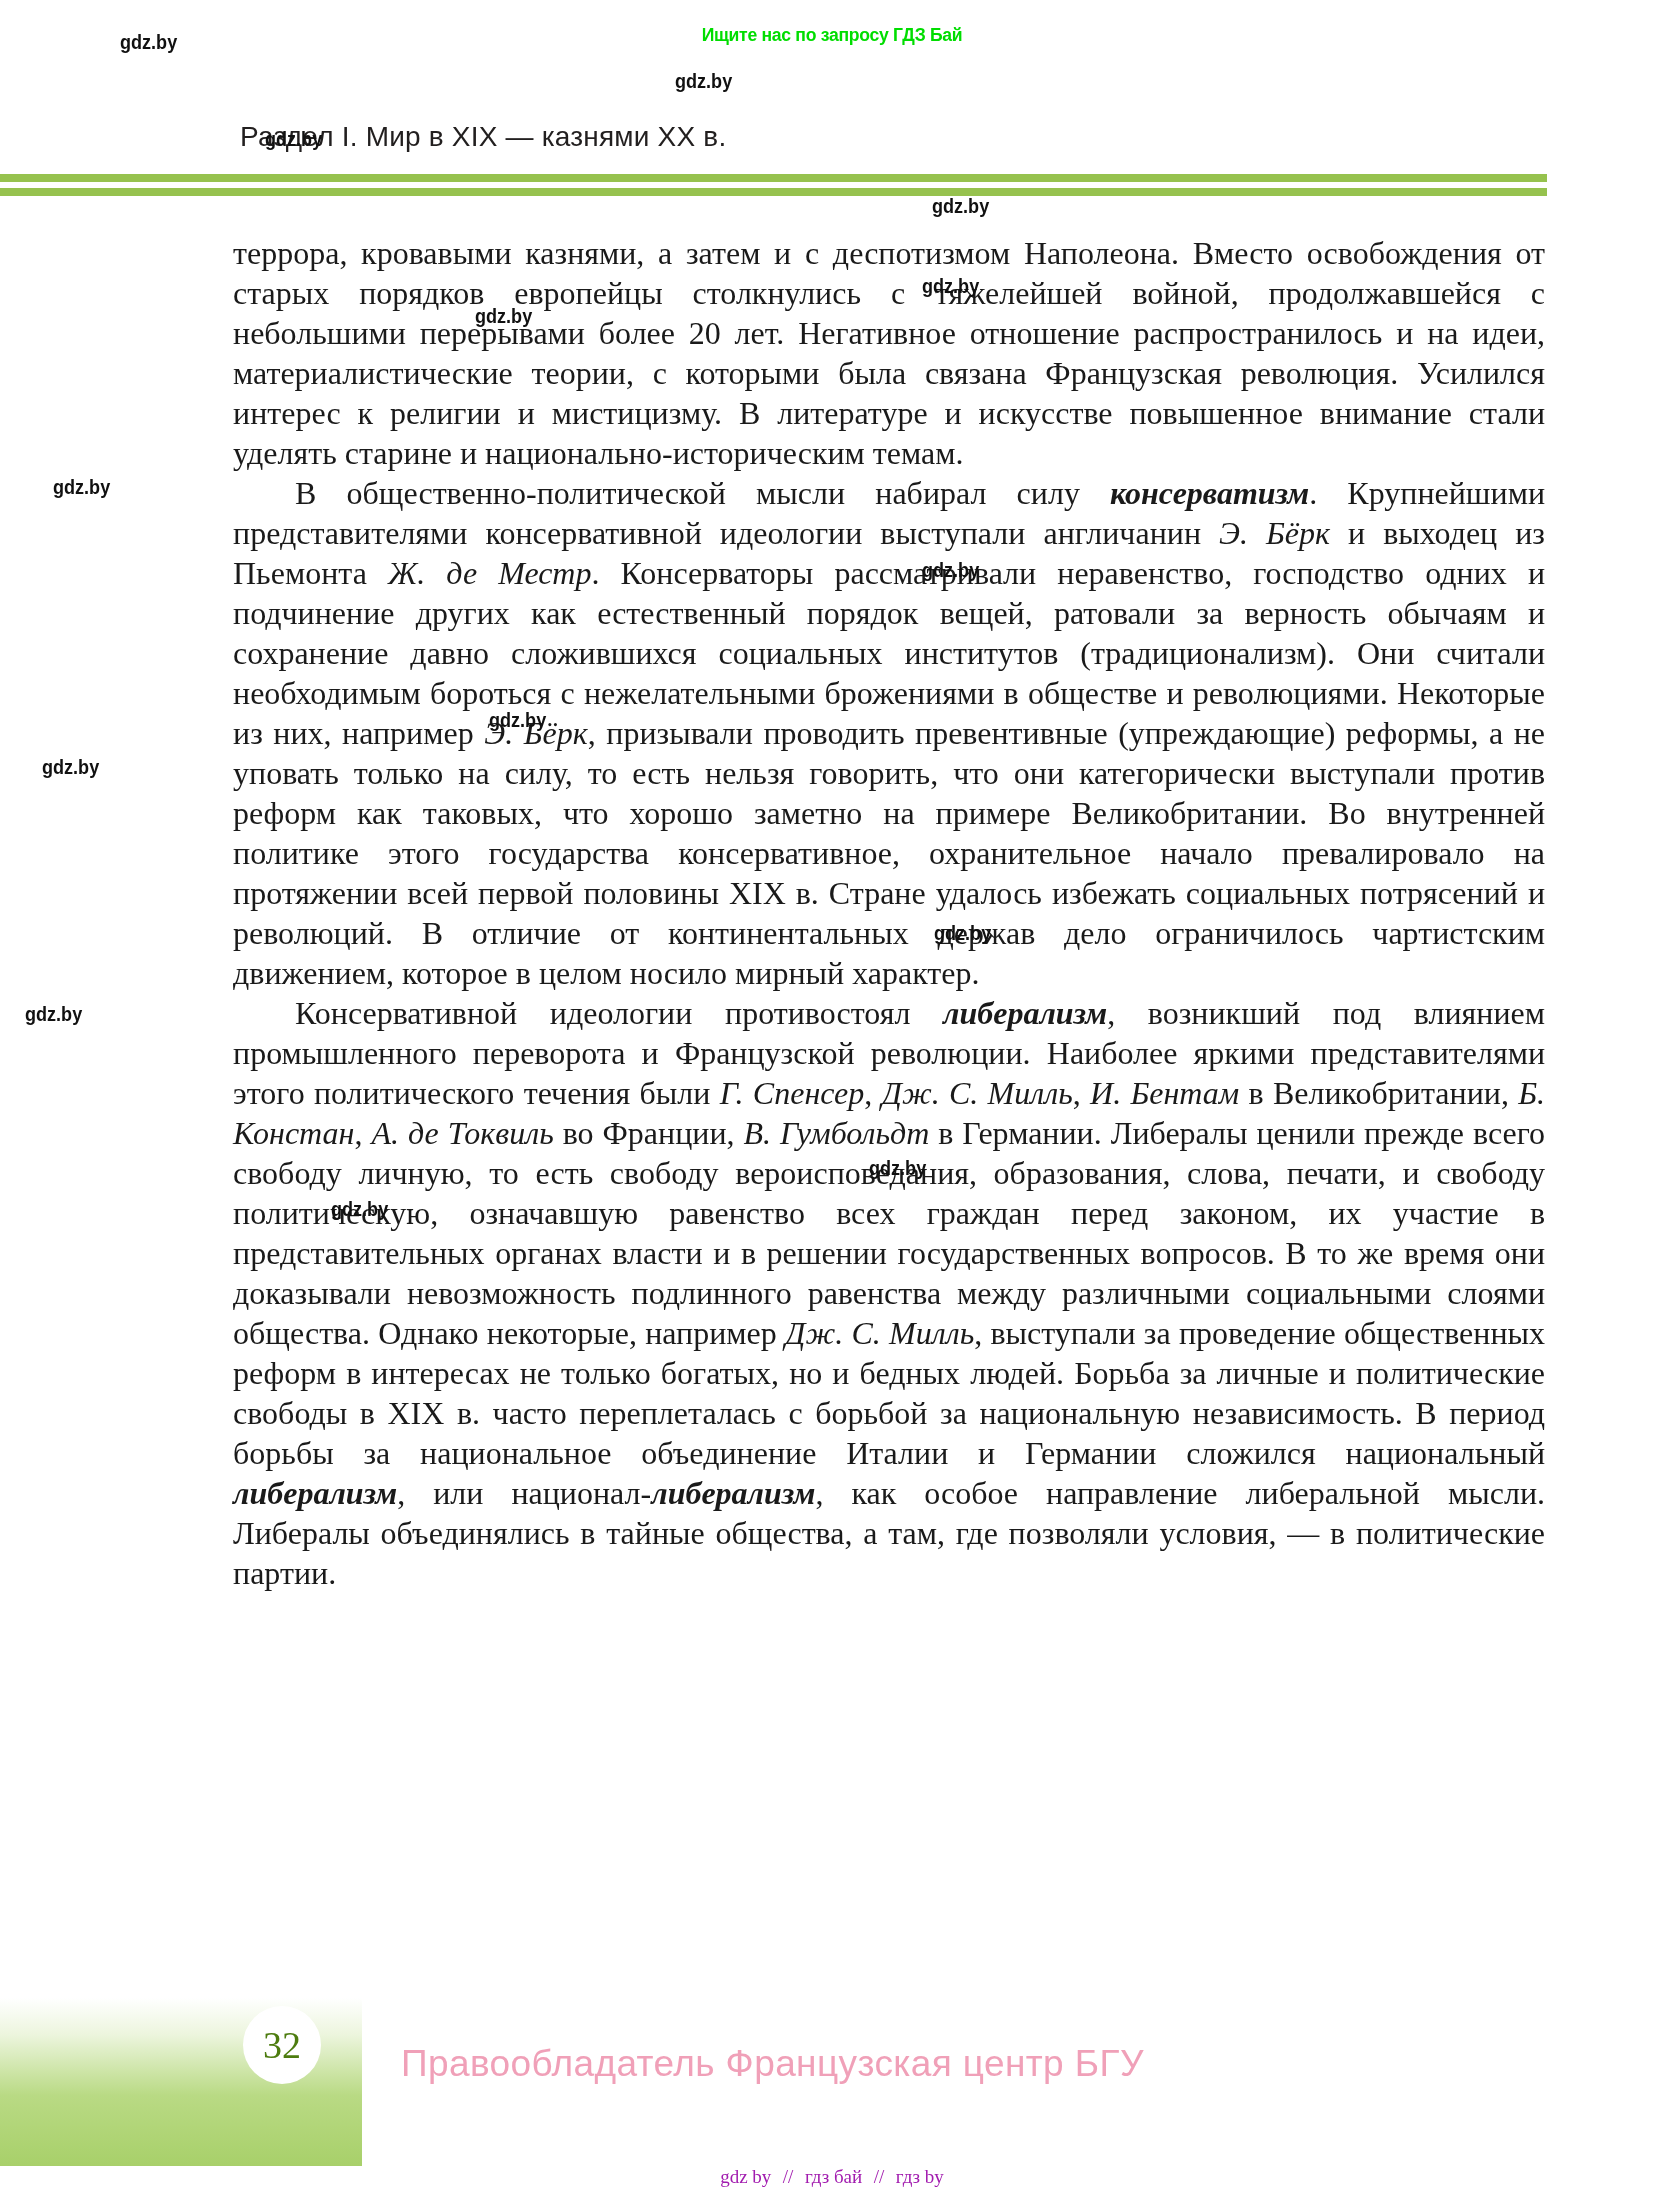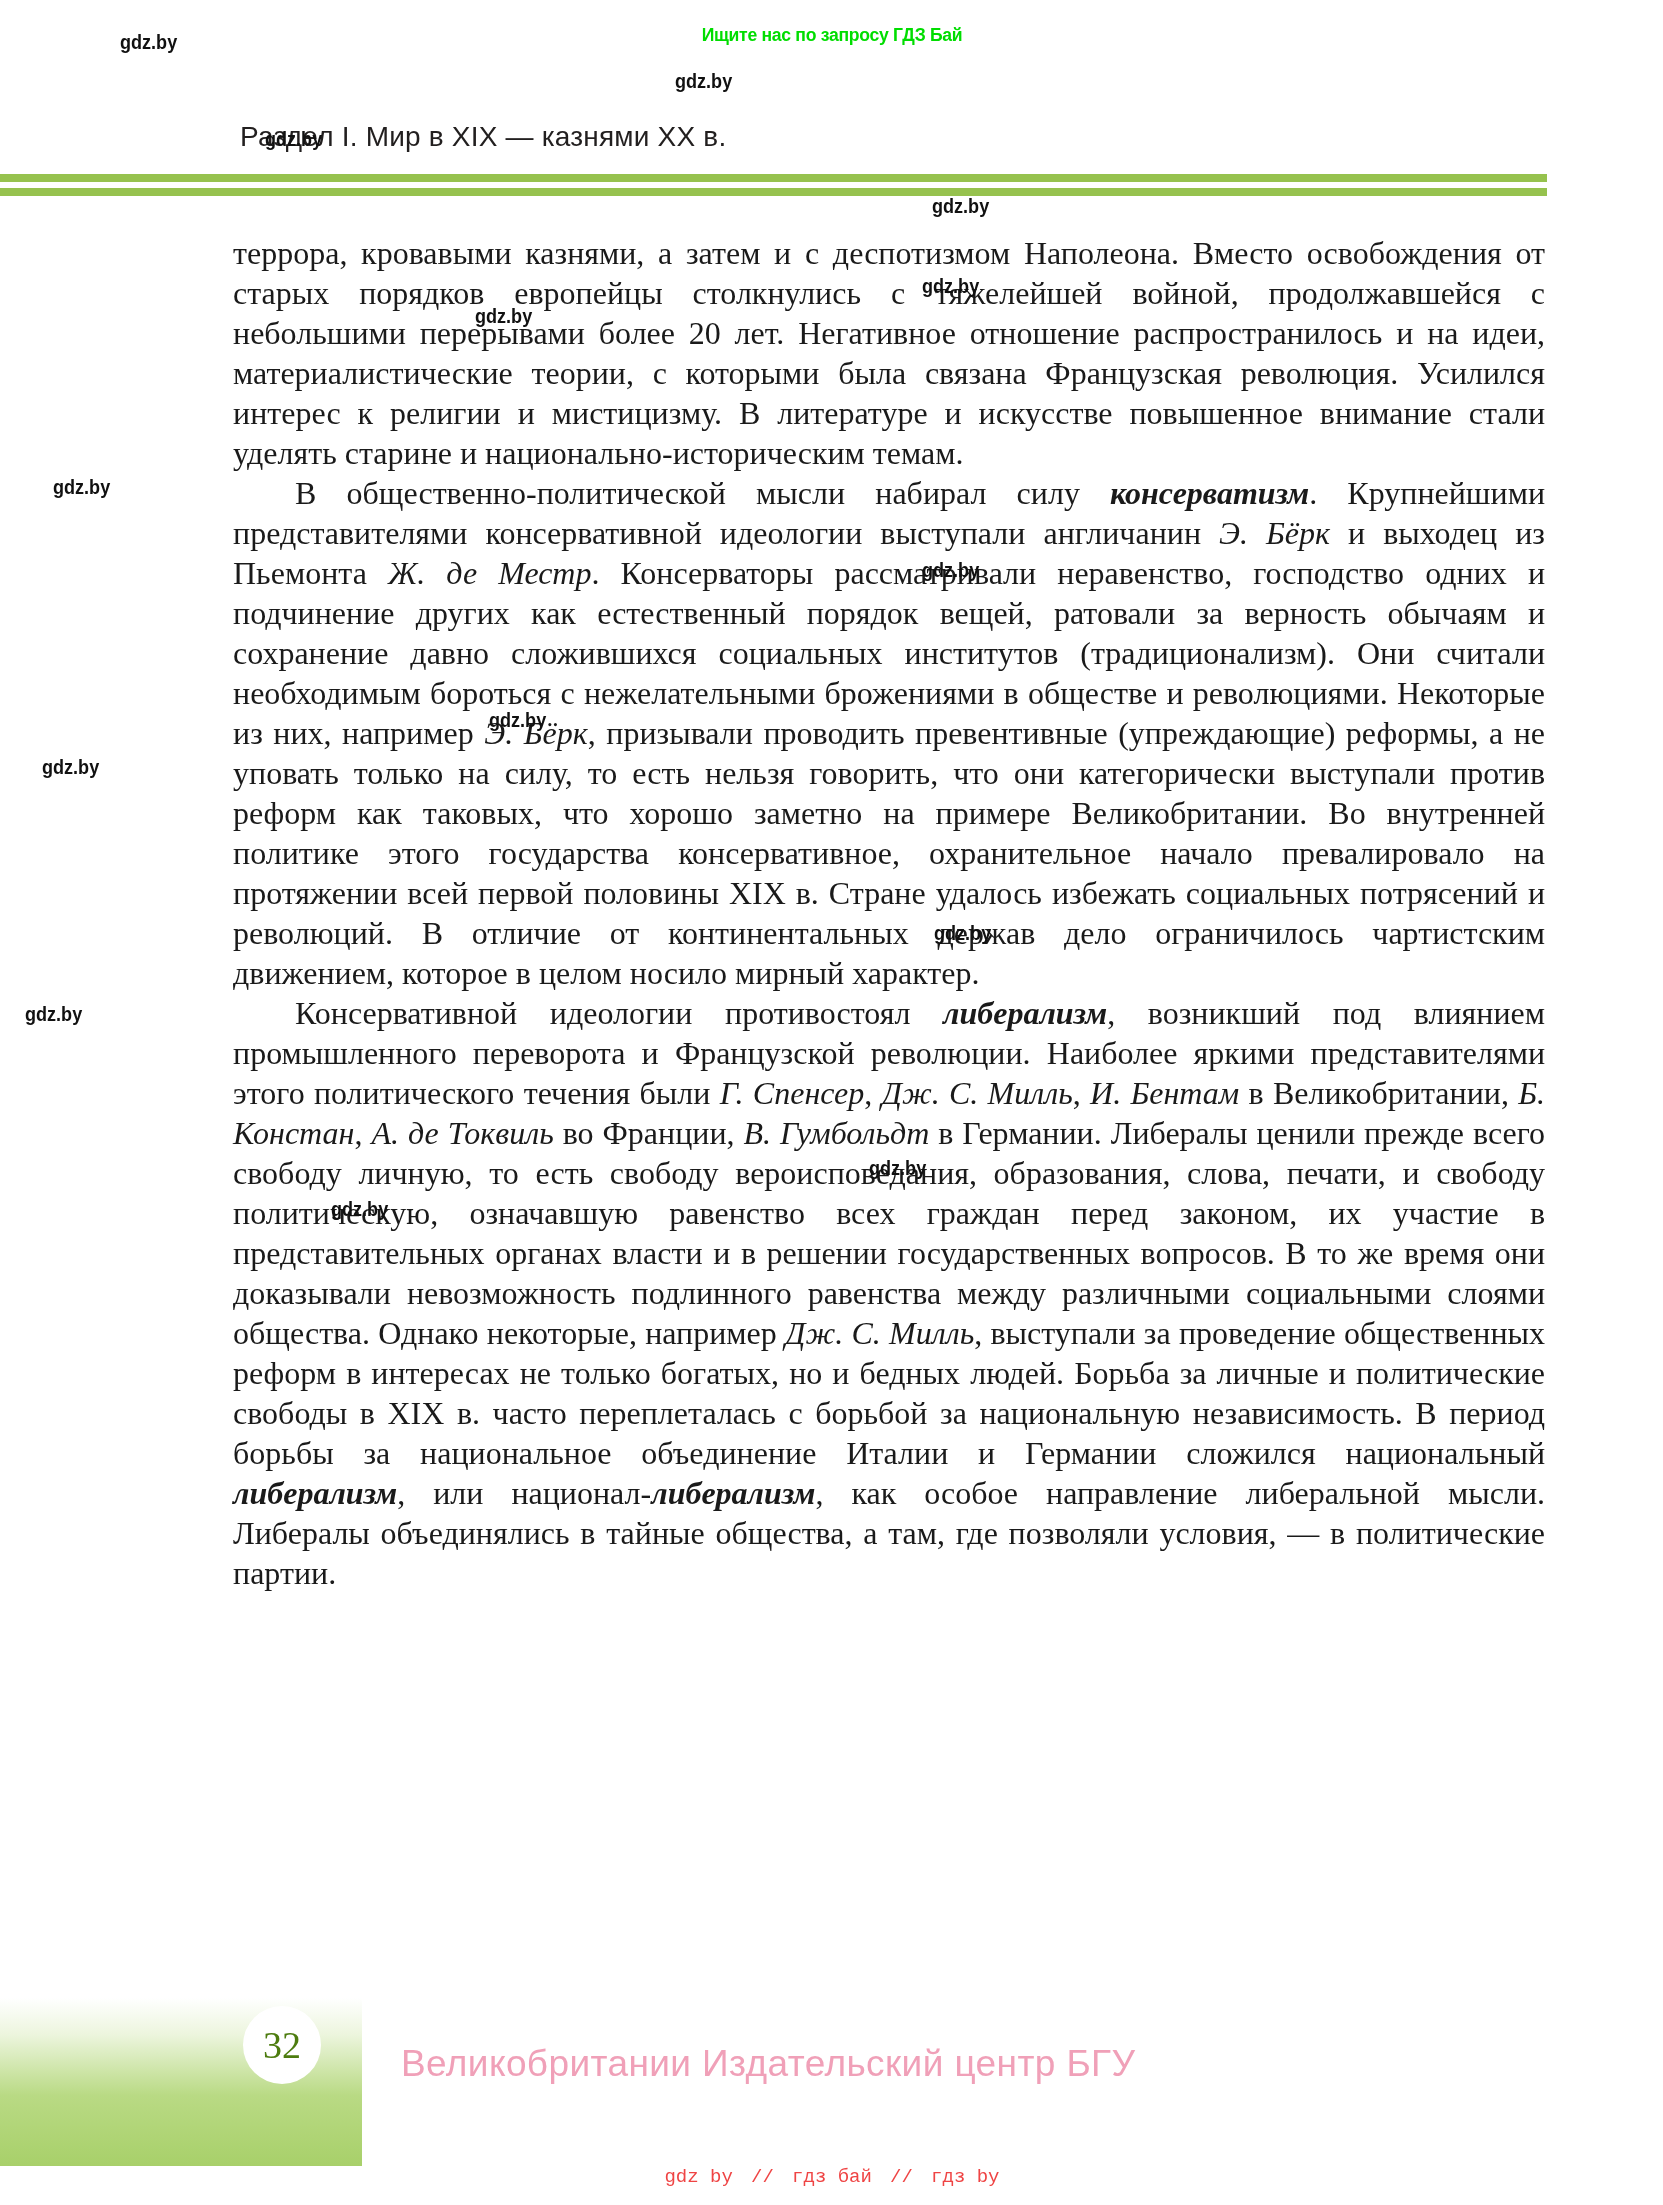--- a/index.html
+++ b/index.html
@@ -123,22 +123,22 @@
     letter-spacing: 0.4px;
   }
 
   
   .bottom-links {
     position: absolute;
     top: 2166px;
     left: 0;
     width: 1664px;
     text-align: center;
-    color: #ef4444;
-    font-family: Liberation Mono, monospace;
+    color: #a21caf;
+    font-family: Liberation Serif, serif;
     font-size: 19px;
   }
   .bottom-links span { margin: 0 3.4px; }
 
   
   .wm {
     position: absolute;
     font-family: "Liberation Sans", sans-serif;
     font-weight: bold;
     font-size: 21px;
@@ -162,21 +162,21 @@
 
 <div class="column">
   <p class="first" style="text-indent: 0px;">террора, кровавыми казнями, а затем и с деспотизмом Наполеона. Вместо освобождения от старых порядков европейцы столкнулись с тяжелейшей войной, продолжавшейся с небольшими перерывами более 20 лет. Негативное отношение распространилось и на идеи, материалистические теории, с которыми была связана Французская революция. Усилился интерес к религии и мистицизму. В литературе и искусстве повышенное внимание стали уделять старине и национально-историческим темам.</p>
   <p>В общественно-политической мысли набирал силу <b class="term">консерватизм</b>. Крупнейшими представителями консервативной идеологии выступали англичанин <i>Э. Бёрк</i> и выходец из Пьемонта <i>Ж. де Местр</i>. Консерваторы рассматривали неравенство, господство одних и подчинение других как естественный порядок вещей, ратовали за верность обычаям и сохранение давно сложившихся социальных институтов (традиционализм). Они считали необходимым бороться с нежелательными брожениями в обществе и революциями. Некоторые из них, например <i>Э. Бёрк</i>, призывали проводить превентивные (упреждающие) реформы, а не уповать только на силу, то есть нельзя говорить, что они категорически выступали против реформ как таковых, что хорошо заметно на примере Великобритании. Во внутренней политике этого государства консервативное, охранительное начало превалировало на протяжении всей первой половины XIX в. Стране удалось избежать социальных потрясений и революций. В отличие от континентальных держав дело ограничилось чартистским движением, которое в целом носило мирный характер.</p>
   <p>Консервативной идеологии противостоял <b class="term">либерализм</b>, возникший под влиянием промышленного переворота и Французской революции. Наиболее яркими представителями этого политического течения были <i>Г. Спенсер</i>, <i>Дж. С. Милль</i>, <i>И. Бентам</i> в Великобритании, <i>Б. Констан</i>, <i>А. де Токвиль</i> во Франции, <i>В. Гумбольдт</i> в Германии. Либералы ценили прежде всего свободу личную, то есть свободу вероисповедания, образования, слова, печати, и свободу политическую, означавшую равенство всех граждан перед законом, их участие в представительных органах власти и в решении государственных вопросов. В то же время они доказывали невозможность подлинного равенства между различными социальными слоями общества. Однако некоторые, например <i>Дж. С. Милль</i>, выступали за проведение общественных реформ в интересах не только богатых, но и бедных людей. Борьба за личные и политические свободы в XIX в. часто переплеталась с борьбой за национальную независимость. В период борьбы за национальное объединение Италии и Германии сложился национальный <b class="term">либерализм</b>, или национал-<b class="term">либерализм</b>, как особое направление либеральной мысли. Либералы объединялись в тайные общества, а там, где позволяли условия, — в политические партии.</p>
 </div>
 
 <div class="footer-block"></div>
 <div class="page-num-circle">32</div>
 
-<div class="copyright">Великобритании Издательский центр БГУ</div>
+<div class="copyright">Правообладатель Французская центр БГУ</div>
 
 <div class="bottom-links">
   <span>gdz by</span>
   <span>//</span>
   <span>гдз бай</span>
   <span>//</span>
   <span>гдз by</span>
 </div>
 
 <div id="watermark-layer">

